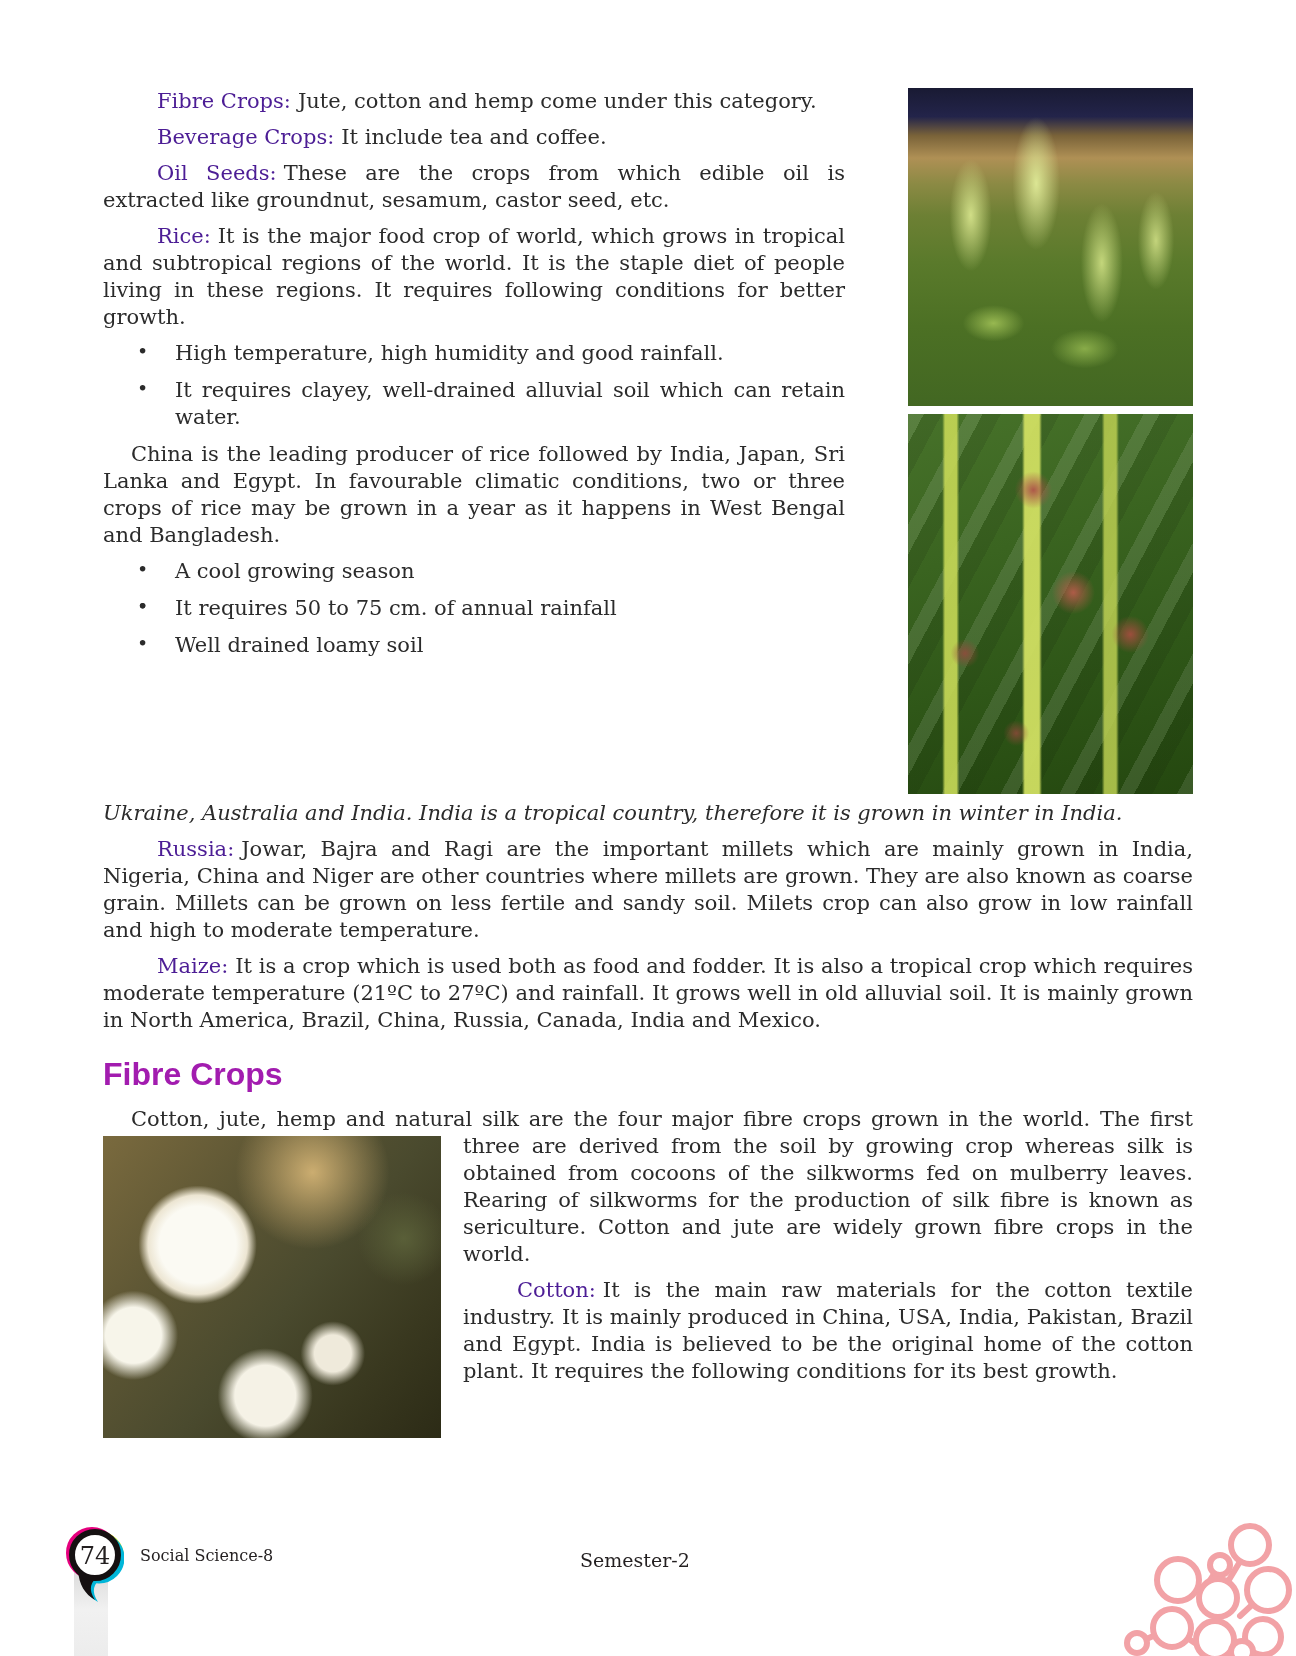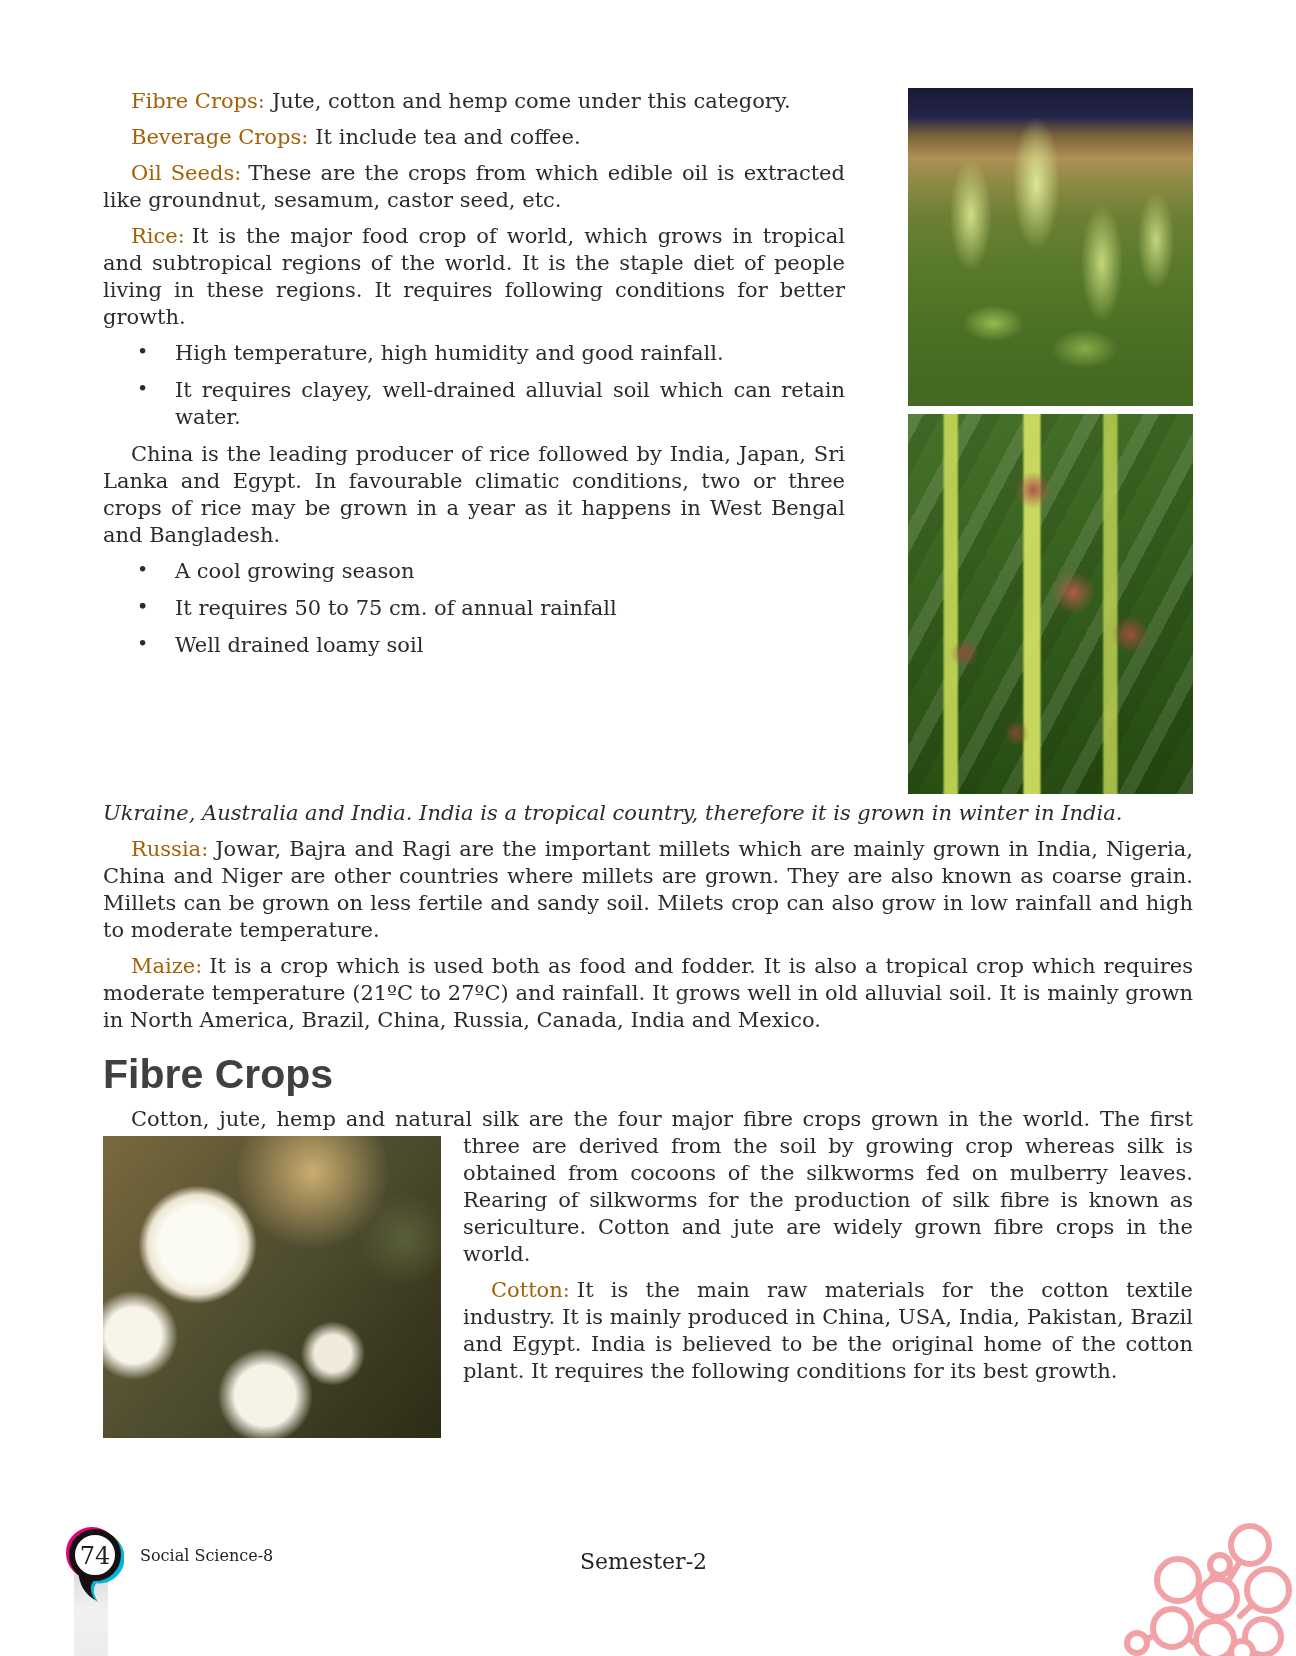--- a/index.html
+++ b/index.html
@@ -15,21 +15,21 @@
   .content {
     position: absolute;
     left: 103px;
     top: 88px;
     width: 1090px;
     font-size: 21px;
     line-height: 27px;
     text-align: justify;
   }
   .para { margin: 0 0 9px 0; text-indent: 28px; }
-  .lead { color: #a16207; margin-right: 7px; }
+  .lead { color: #4c1d95; margin-right: 7px; margin-left: 26px; }
   .stretch { text-align: justify; text-align-last: justify; margin-bottom: 0; }
   .after-stretch { text-indent: 0; clear: right; font-style: italic; }
 
   .blist { margin: 1px 0 9px 0; }
   .bitem { position: relative; padding-left: 72px; margin: 0 0 10px 0; text-indent: 0; }
   .bdot { position: absolute; left: 34px; top: -2px; font-size: 19px; }
 
   .photo-stack {
     float: right;
     width: 285px;
@@ -72,40 +72,40 @@
       radial-gradient(circle 66px at 48% 86%, #f5f2e6 0 46%, rgba(245,242,230,0) 72%),
       radial-gradient(circle 46px at 68% 72%, #efeadb 0 40%, rgba(239,234,219,0) 70%),
       radial-gradient(circle 110px at 62% 12%, rgba(233,196,128,.8), rgba(233,196,128,0) 70%),
       radial-gradient(circle 62px at 89% 34%, rgba(92,98,58,.9), rgba(92,98,58,0) 75%),
       linear-gradient(130deg, #7a6a3e 0%, #5d5634 30%, #4a4a2e 55%, #39381f 80%, #2c2b16 100%);
   }
 
   .section-heading {
     font-family: "Liberation Sans", sans-serif;
     font-weight: 700;
-    font-size: 41px;
+    font-size: 32px;
     line-height: 36px;
-    color: #404040;
+    color: #a21caf;
     text-align: left;
     text-indent: 0;
     margin: 22px 0 14px 0;
   }
 
   .footer-book-title {
     position: absolute;
     left: 140px;
     top: 1546px;
     font-size: 16px;
     color: #231f20;
   }
   .footer-semester {
     position: absolute;
     left: 580px;
     top: 1549px;
-    font-size: 22px;
+    font-size: 19px;
     color: #231f20;
   }
   .footer-ribbon {
     position: absolute;
     left: 74px;
     top: 1572px;
     width: 34px;
     height: 84px;
     background: linear-gradient(180deg, #dcdcdc, #f1f1f1 45%, #ececec);
   }

